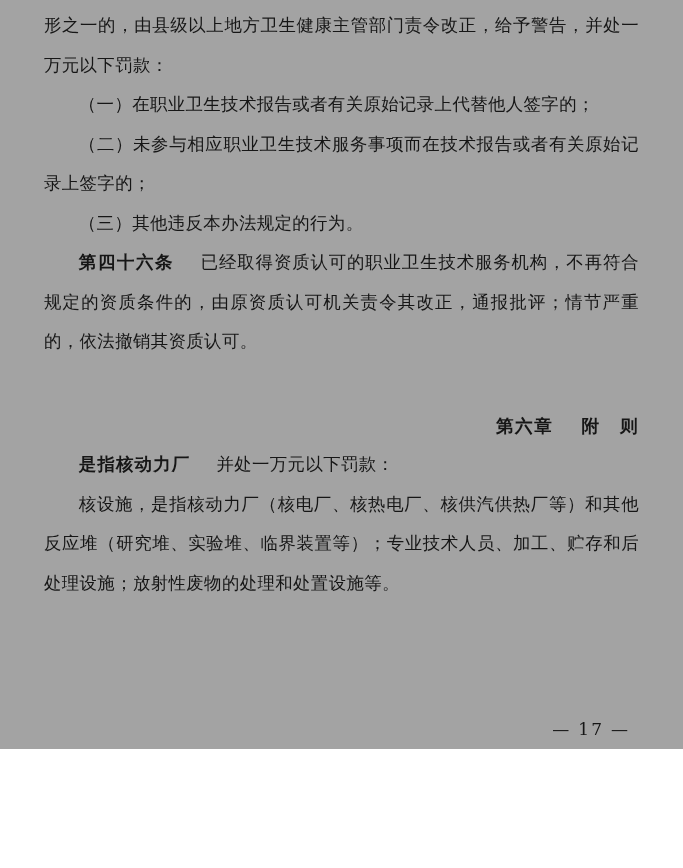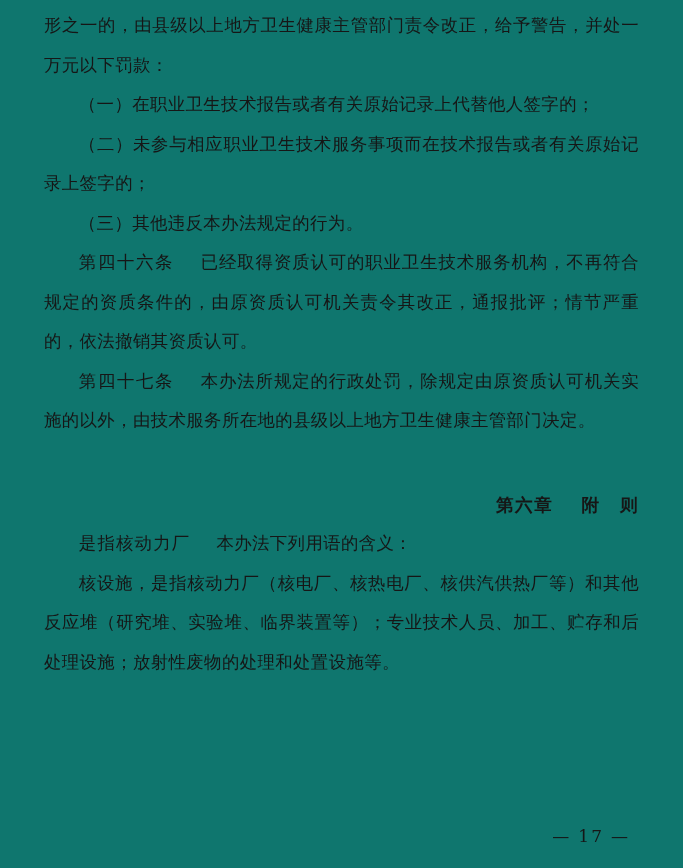--- a/index.html
+++ b/index.html
@@ -9,42 +9,42 @@
   }
   body {
     width: 683px;
     height: 868px;
     overflow: hidden;
     font-family: "DejaVu Serif", "Liberation Serif", serif;
   }
   .page {
     position: relative;
     width: 683px;
-    height: 868px;
-    background: #0f766e;
+    height: 749px;
+    background: #a3a3a3;
     box-sizing: border-box;
     padding: 6px 44px 0 44px;
   }
   .doc-body {
     font-size: 17.4px;
     line-height: 39.5px;
     color: #161616;
     letter-spacing: 0.4px;
     text-align: justify;
     text-justify: inter-ideograph;
   }
   .para {
     margin: 0;
     text-indent: 0;
   }
   .para.indent {
     text-indent: 2em;
   }
   .bold-lead {
-    font-weight: normal;
+    font-weight: bold;
     letter-spacing: 1.2px;
   }
   .gap-wide {
     display: inline-block;
     width: 1.5em;
   }
   .chapter-title {
     margin: 0;
     text-align: right;
     font-weight: bold;
@@ -60,21 +60,21 @@
   .chapter-title .sp-small {
     display: inline-block;
     width: 1.1em;
   }
   .spacer-before-chapter {
     height: 10px;
   }
   .footer {
     position: absolute;
     right: 46px;
-    bottom: 22px;
+    bottom: 10px;
     font-size: 17px;
     color: #161616;
     letter-spacing: 2px;
   }
   .footer .dash {
     display: inline-block;
     padding: 0 7px;
   }
 </style>
 </head>
@@ -88,32 +88,29 @@
     <p class="para indent">（一）在职业卫生技术报告或者有关原始记录上代替他人签字的；</p>
 
     <p class="para indent">（二）未参与相应职业卫生技术服务事项而在技术报告或者有关原始记录上签字的；</p>
 
     <p class="para indent">（三）其他违反本办法规定的行为。</p>
 
     <p class="para indent">
       <span class="bold-lead">第四十六条</span><span class="gap-wide"></span><span>已经取得资质认可的职业卫生技术服务机构，不再符合规定的资质条件的，由原资质认可机关责令其改正，通报批评；情节严重的，依法撤销其资质认可。</span>
     </p>
 
-    <p class="para indent">
-      <span class="bold-lead">第四十七条</span><span class="gap-wide"></span><span>本办法所规定的行政处罚，除规定由原资质认可机关实施的以外，由技术服务所在地的县级以上地方卫生健康主管部门决定。</span>
-    </p>
 
     <div class="spacer-before-chapter"></div>
 
     <p class="chapter-title">
       <span>第六章</span><span class="sp"></span><span>附</span><span class="sp-small"></span><span>则</span>
     </p>
 
     <p class="para indent">
-      <span class="bold-lead">是指核动力厂</span><span class="gap-wide"></span><span>本办法下列用语的含义：</span>
+      <span class="bold-lead">是指核动力厂</span><span class="gap-wide"></span><span>并处一万元以下罚款：</span>
     </p>
 
 
     <p class="para indent">核设施，是指核动力厂（核电厂、核热电厂、核供汽供热厂等）和其他反应堆（研究堆、实验堆、临界装置等）；专业技术人员、加工、贮存和后处理设施；放射性废物的处理和处置设施等。</p>
 
   </div>
 
   <div class="footer">
     <span class="dash">—</span><span>17</span><span class="dash">—</span>
   </div>

